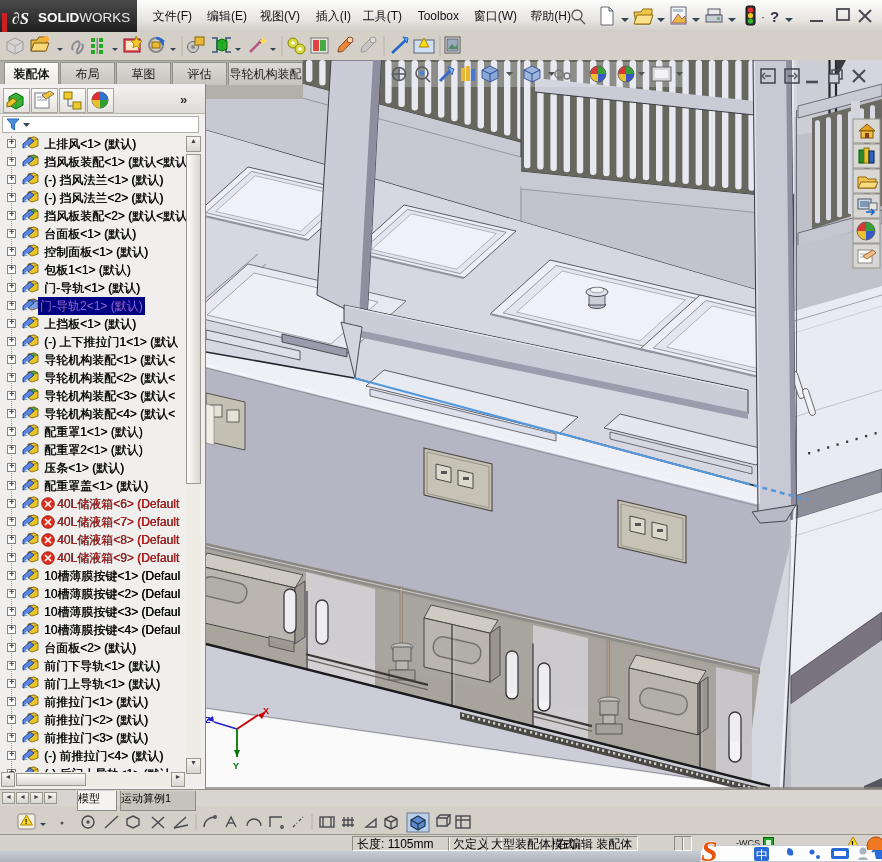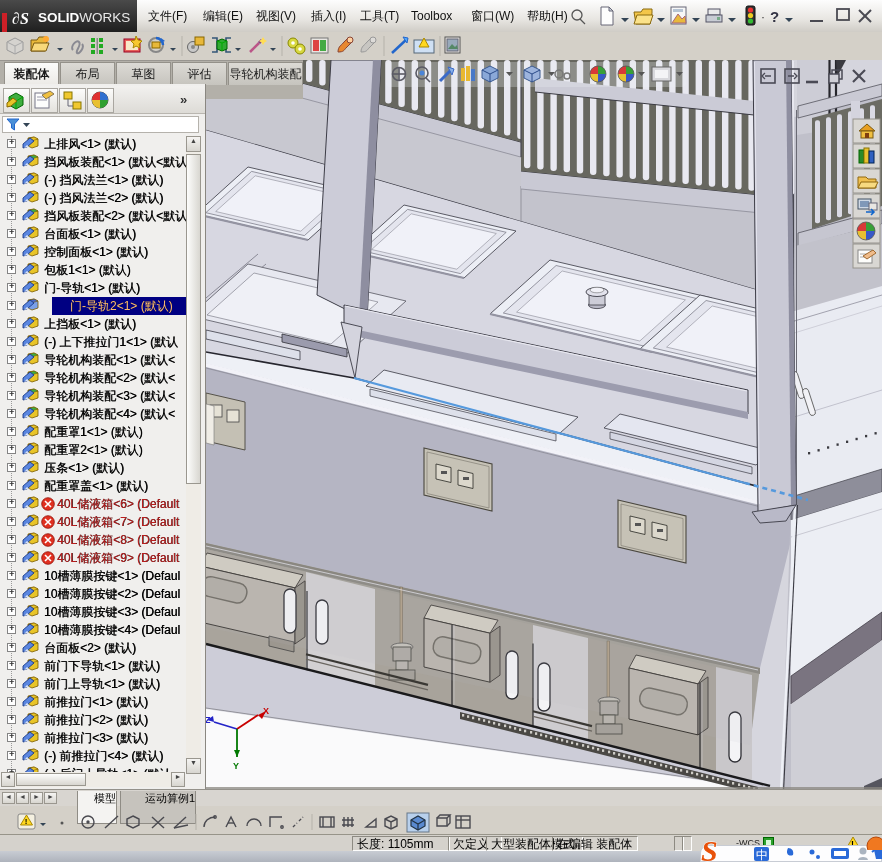--- a/index.html
+++ b/index.html
@@ -1,36 +1,36 @@
 <!DOCTYPE html>
 <html><head><meta charset="utf-8"><title>sw</title>
 <style>
 *{margin:0;padding:0;box-sizing:border-box}
 html,body{width:882px;height:862px;overflow:hidden;font-family:"Liberation Sans",sans-serif;background:#d4d0c8;position:relative}
 .abs{position:absolute}
 #menubar{left:0;top:0;width:882px;height:32px;background:linear-gradient(#fdfdfd,#e8e6e2 60%,#cfccc6)}
 #logo{left:0;top:0;width:137px;height:32px;background:linear-gradient(#4a4a4a,#1f1f1f)}
 #menus{left:140px;top:0;height:32px;color:#111;font-size:12px;line-height:32px;white-space:nowrap}
-#menus span{display:inline-block;text-align:left}
+#menus span{display:inline-block;text-align:right}
 #cmdtabs{left:0;top:60px;width:303px;height:39px;background:#b3b0a9;border-top:1px solid #989590}
 .ctab{position:absolute;top:1px;height:23px;font-size:12px;text-align:center;line-height:22px;color:#1a1a1a;background:linear-gradient(#dcdad5,#c6c4be);border:1px solid #94918a;border-bottom:none}
 .ctab.act{background:linear-gradient(#fbfbfa,#eceae6);font-weight:bold}
 #lpanel{left:0;top:84px;width:206px;height:705px;background:#f0efed;border-right:1px solid #8a8781}
 #ficons{left:0;top:2px;width:205px;height:28px;background:linear-gradient(#f2f1ef,#dddbd6);border-bottom:1px solid #b9b6b0}
 .fib{position:absolute;top:2px;width:27px;height:25px;background:linear-gradient(#fcfcfb,#e4e2dd);border:1px solid #a9a6a0}
 #filtrow{left:2px;top:32px;width:197px;height:17px;background:#fff;border:1px solid #b5b2ac}
 #tree{left:0;top:52px;width:186px;height:638px;overflow:hidden;background:#f0efed}
 .trow{position:absolute;left:0;width:300px;height:18px;font-size:12px;line-height:18px;color:#000;white-space:nowrap;text-shadow:0.4px 0 0 #222}
 .trow .txt{position:absolute;left:44px;top:0}
 .trow.red .txt{color:#b91c1c;left:57px}
-.trow.sel .txt{background:#000082;color:#fdba74;padding:0 18px;left:52px}
+.trow.sel .txt{background:#000082;color:#8b5cf6;padding:0 2px;left:38px}
 .pbox{position:absolute;left:7px;top:4px;width:9px;height:9px;background:#fff;border:1px solid #848484;font-size:9px;line-height:7px;text-align:center;color:#333;font-family:"Liberation Mono",monospace}
 .sbtn{position:absolute;background:linear-gradient(#f5f4f2,#d8d6d0);border:1px solid #9a978f;color:#444;font-size:7px;text-align:center}
 #mtabs{left:0;top:789px;width:882px;height:17px;background:#d8d5d0;border-top:1px solid #94918a}
-.mtab{position:absolute;top:1px;height:33px;font-size:11px;line-height:15px;text-align:right;background:#c6c3bd;border:1px solid #8f8c85;border-top:none}
+.mtab{position:absolute;top:1px;height:20px;font-size:11px;line-height:15px;text-align:left;background:#c6c3bd;border:1px solid #8f8c85;border-top:none}
 .mtab.act{background:#f4f3f1}
 #statusbar{left:0;top:834px;width:882px;height:17px;background:#d5d2cc;border-top:1px solid #979489;font-size:12px;color:#000}
 .scell{position:absolute;top:1px;height:15px;border:1px solid;border-color:#8d8a82 #fdfdfc #fdfdfc #8d8a82;font-size:12px;line-height:15px;padding:0 4px;white-space:nowrap}
 #taskbar{left:0;top:851px;width:882px;height:11px;background:linear-gradient(#c8ccd3,#aeb3bc)}
 </style></head>
 <body>
 
 <div class="abs" id="menubar"></div>
 <div class="abs" id="logo">
 <svg width="137" height="32">

